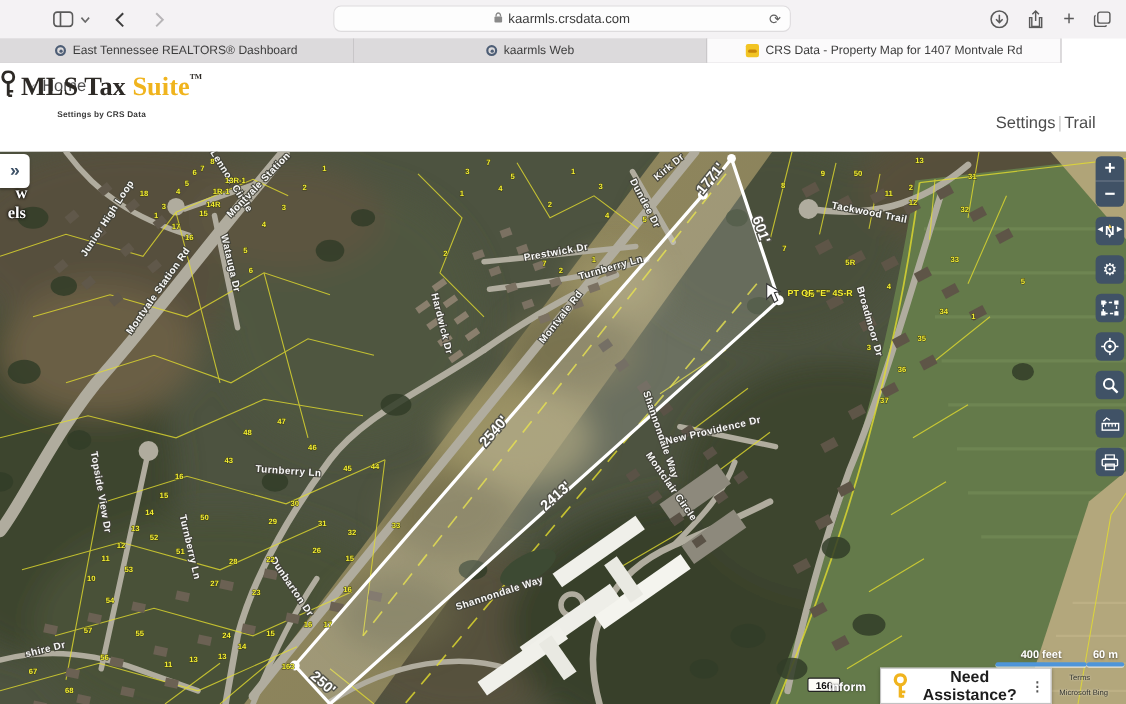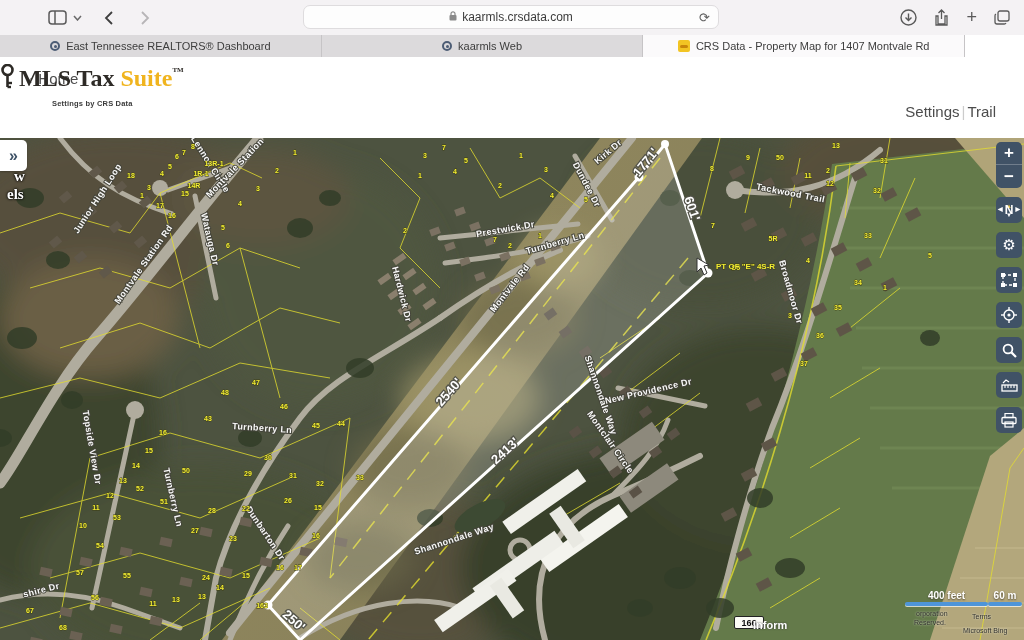--- a/index.html
+++ b/index.html
@@ -656,14 +656,24 @@
     <div class="scalebar" style="left:905px; top:464px; width:83px;"></div>
     <div class="scalelbl" style="left:988px; top:452px; width:34px;">60 m</div>
     <div class="scalebar" style="left:988px; top:464px; width:34px;"></div>
 
     <div class="attr" style="left:916px; top:472px;">orporation</div>
     <div class="attr" style="left:914px; top:481px;">Reserved.</div>
     <div class="attr" style="left:972px; top:475px;">Terms</div>
     <div class="attr" style="left:963px; top:489px;">Microsoft Bing</div>
 
 
+    <div id="assist">
+      <svg width="15" height="24" viewBox="0 0 15 24">
+          <circle cx="7.5" cy="6" r="4.6" fill="none" stroke="#f0b41e" stroke-width="3"></circle>
+          <line x1="7.5" y1="10.5" x2="7.5" y2="22" stroke="#f0b41e" stroke-width="3"></line>
+          <line x1="7.5" y1="17" x2="12" y2="17" stroke="#f0b41e" stroke-width="2.6"></line>
+          <line x1="7.5" y1="21" x2="11" y2="21" stroke="#f0b41e" stroke-width="2.6"></line>
+        </svg>
+      <span class="txt">Need Assistance?</span>
+      <span class="dots">⋮</span>
+    </div>
   </div>
 </div>
 
 </body></html>

